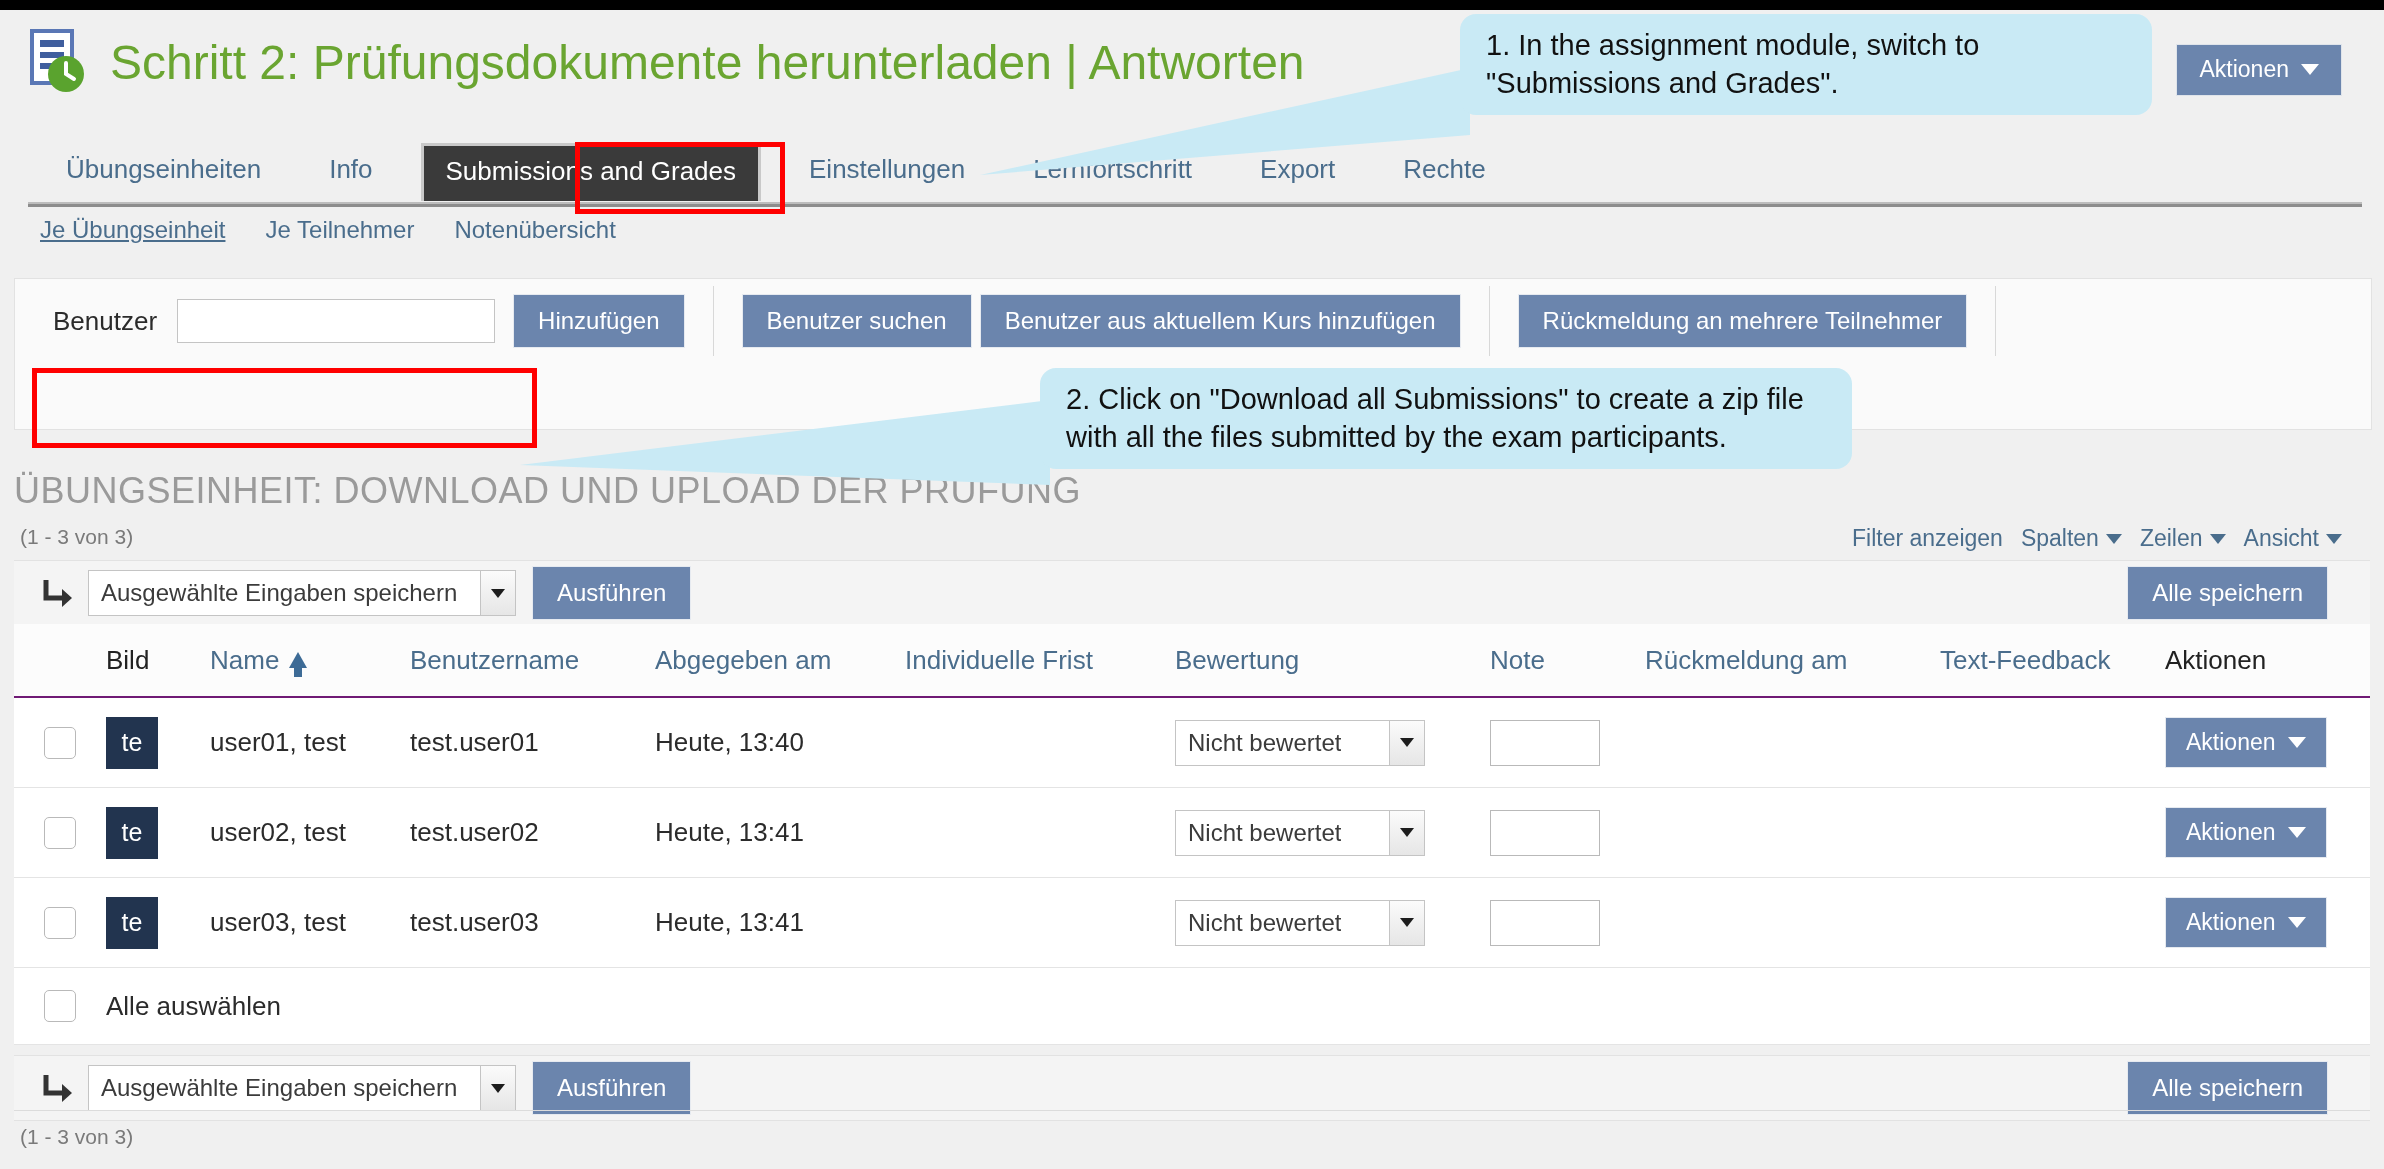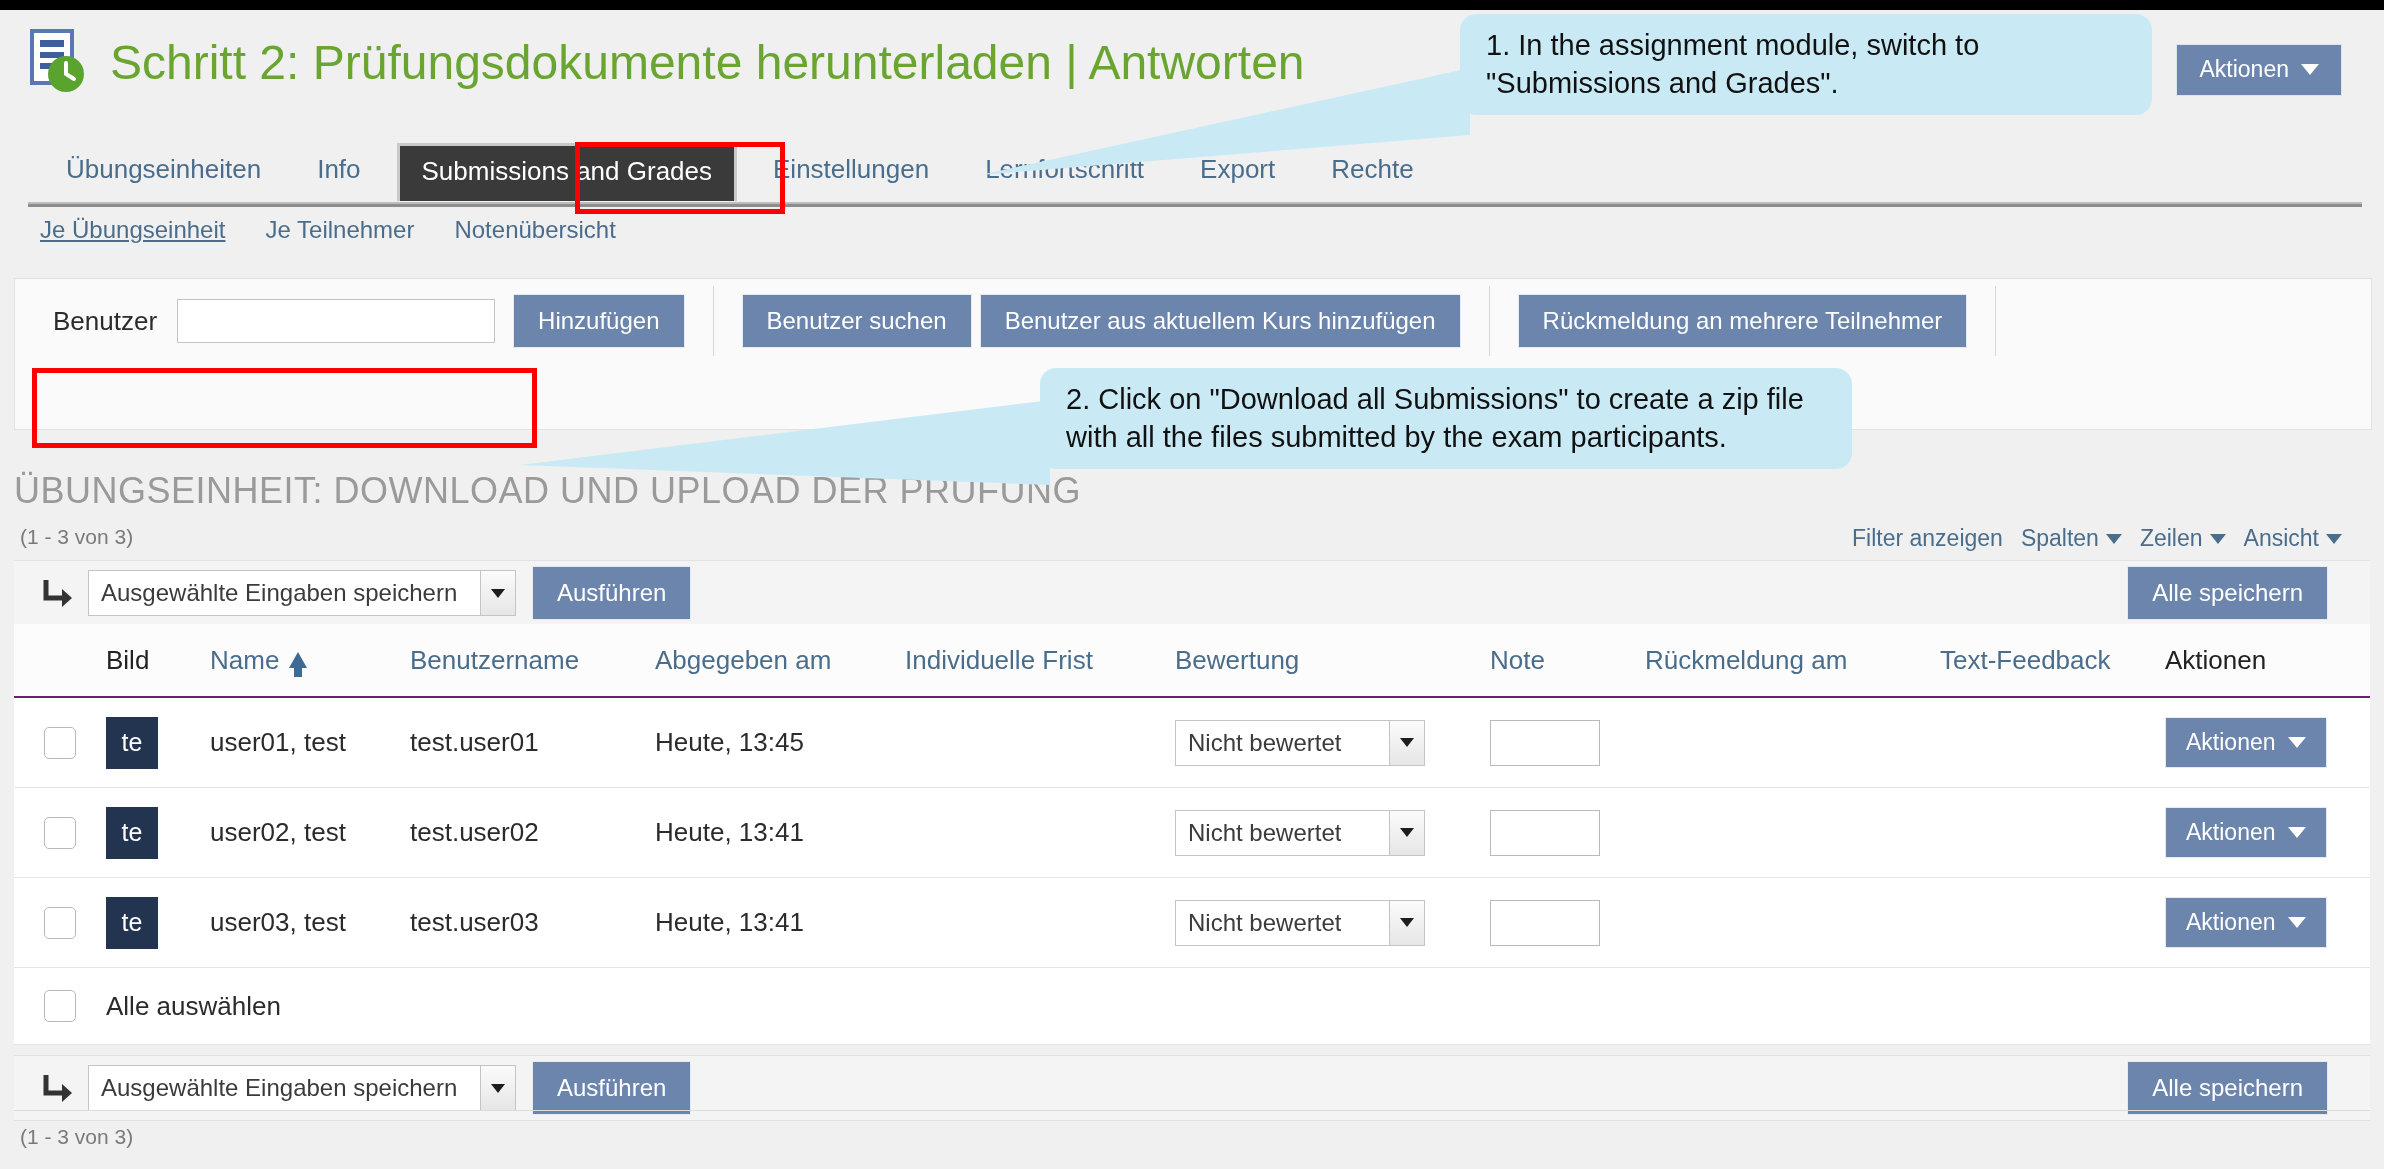--- a/index.html
+++ b/index.html
@@ -21,21 +21,21 @@
   .top-action-btn{
     position:absolute;right:42px;top:34px;
     background:#6b85ad;border:1px solid #dfe4ea;color:#fff;
     font-size:23px;padding:11px 22px 12px 22px;cursor:pointer;
     display:flex;align-items:center;gap:12px;
   }
   .caret{width:0;height:0;border-left:9px solid transparent;border-right:9px solid transparent;border-top:11px solid currentColor;display:inline-block;}
 
   
   .tabbar{position:absolute;left:0;top:142px;width:2384px;height:62px;}
-  .tabs{position:absolute;left:40px;top:0;display:flex;align-items:flex-end;gap:4px;}
+  .tabs{position:absolute;left:40px;top:0;display:flex;align-items:flex-end;gap:16px;}
   .tab{font-size:26px;color:#4a6d8c;padding:12px 26px 16px 26px;cursor:pointer;white-space:nowrap;}
   .tab.active{
     background:#3a3a3a;color:#fff;border:3px solid #c9c9c9;border-bottom:none;
     padding:10px 22px 14px 22px;margin:0 6px;
   }
   .tab-underline{position:absolute;left:28px;top:60px;width:2334px;height:5px;
      background:linear-gradient(to bottom,#bdbdbd 0,#bdbdbd 2px,#8d8d8d 2px,#8d8d8d 5px);}
   .redbox{position:absolute;border:5px solid #ff0000;pointer-events:none;}
   #redbox-tab{left:575px;top:142px;width:200px;height:62px;}
   #redbox-dl{left:32px;top:368px;width:495px;height:70px;}
@@ -268,21 +268,21 @@
 
   <div class="trow">
     <div class="c-cb">
         <span class="cb"></span>
       </div>
     <div class="c-img">
         <span class="avatar">te</span>
       </div>
     <div class="c-name"><span class="cell">user01, test</span></div>
     <div class="c-user"><span class="cell">test.user01</span></div>
-    <div class="c-date"><span class="cell">Heute, 13:45</span></div>
+    <div class="c-date"><span class="cell">Heute, 13:40</span></div>
     <div class="c-frist"><span class="cell"></span></div>
     <div class="c-bew">
       <div class="select sel-grade">
         <span class="sel-label">Nicht bewertet</span>
         <span class="sel-btn">
             <i></i>
           </span>
       </div>
     </div>
     <div class="c-note"><input class="note-input" type="text" value="" style=""></div>

